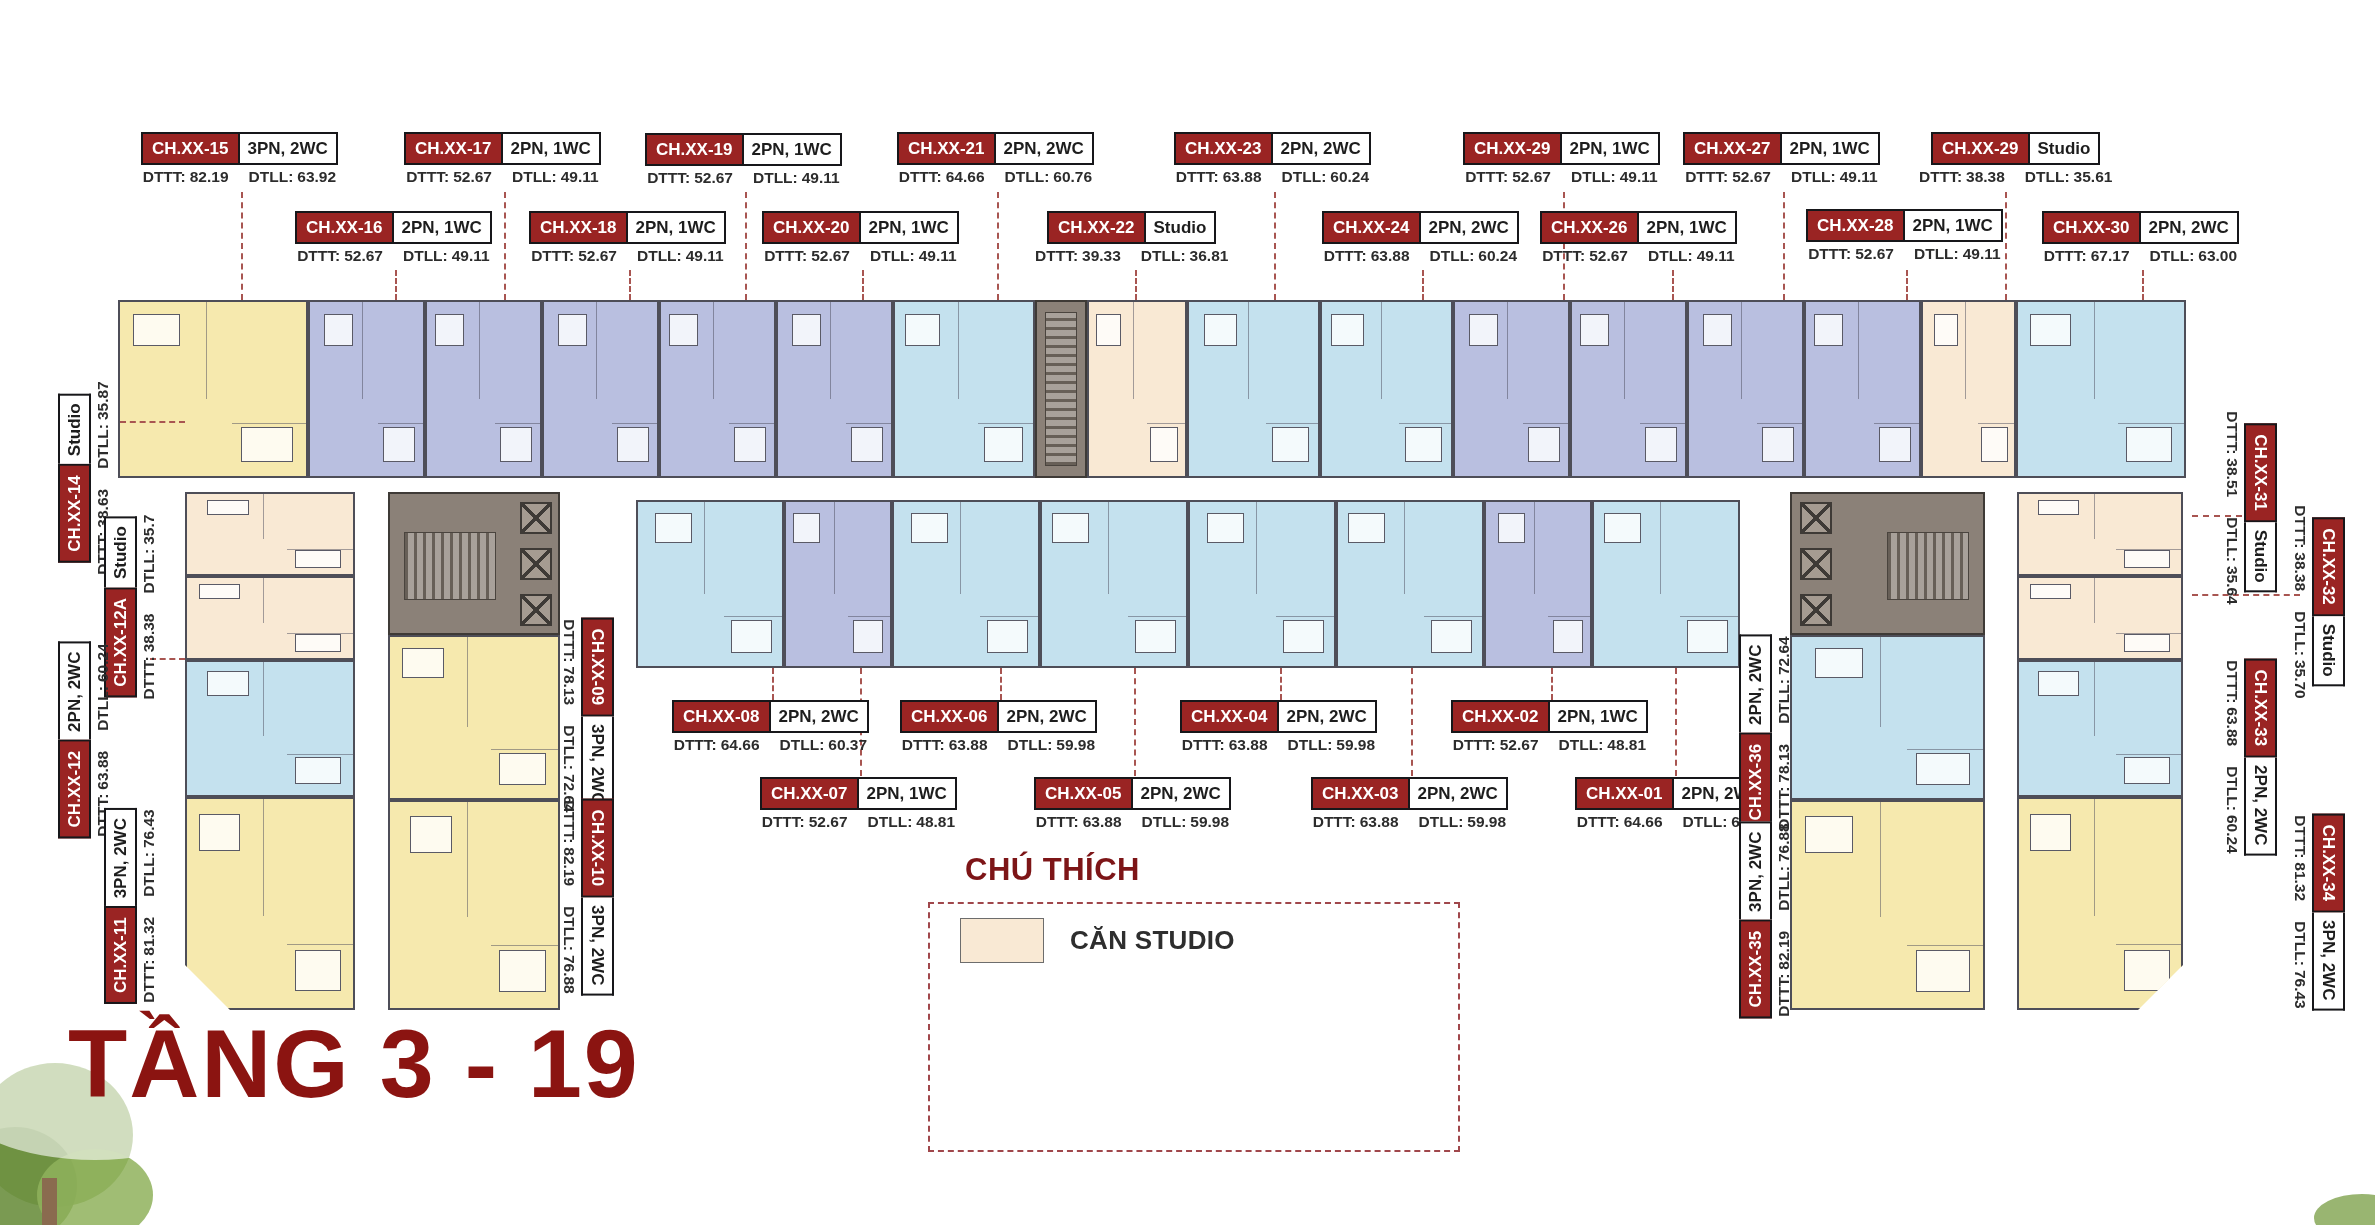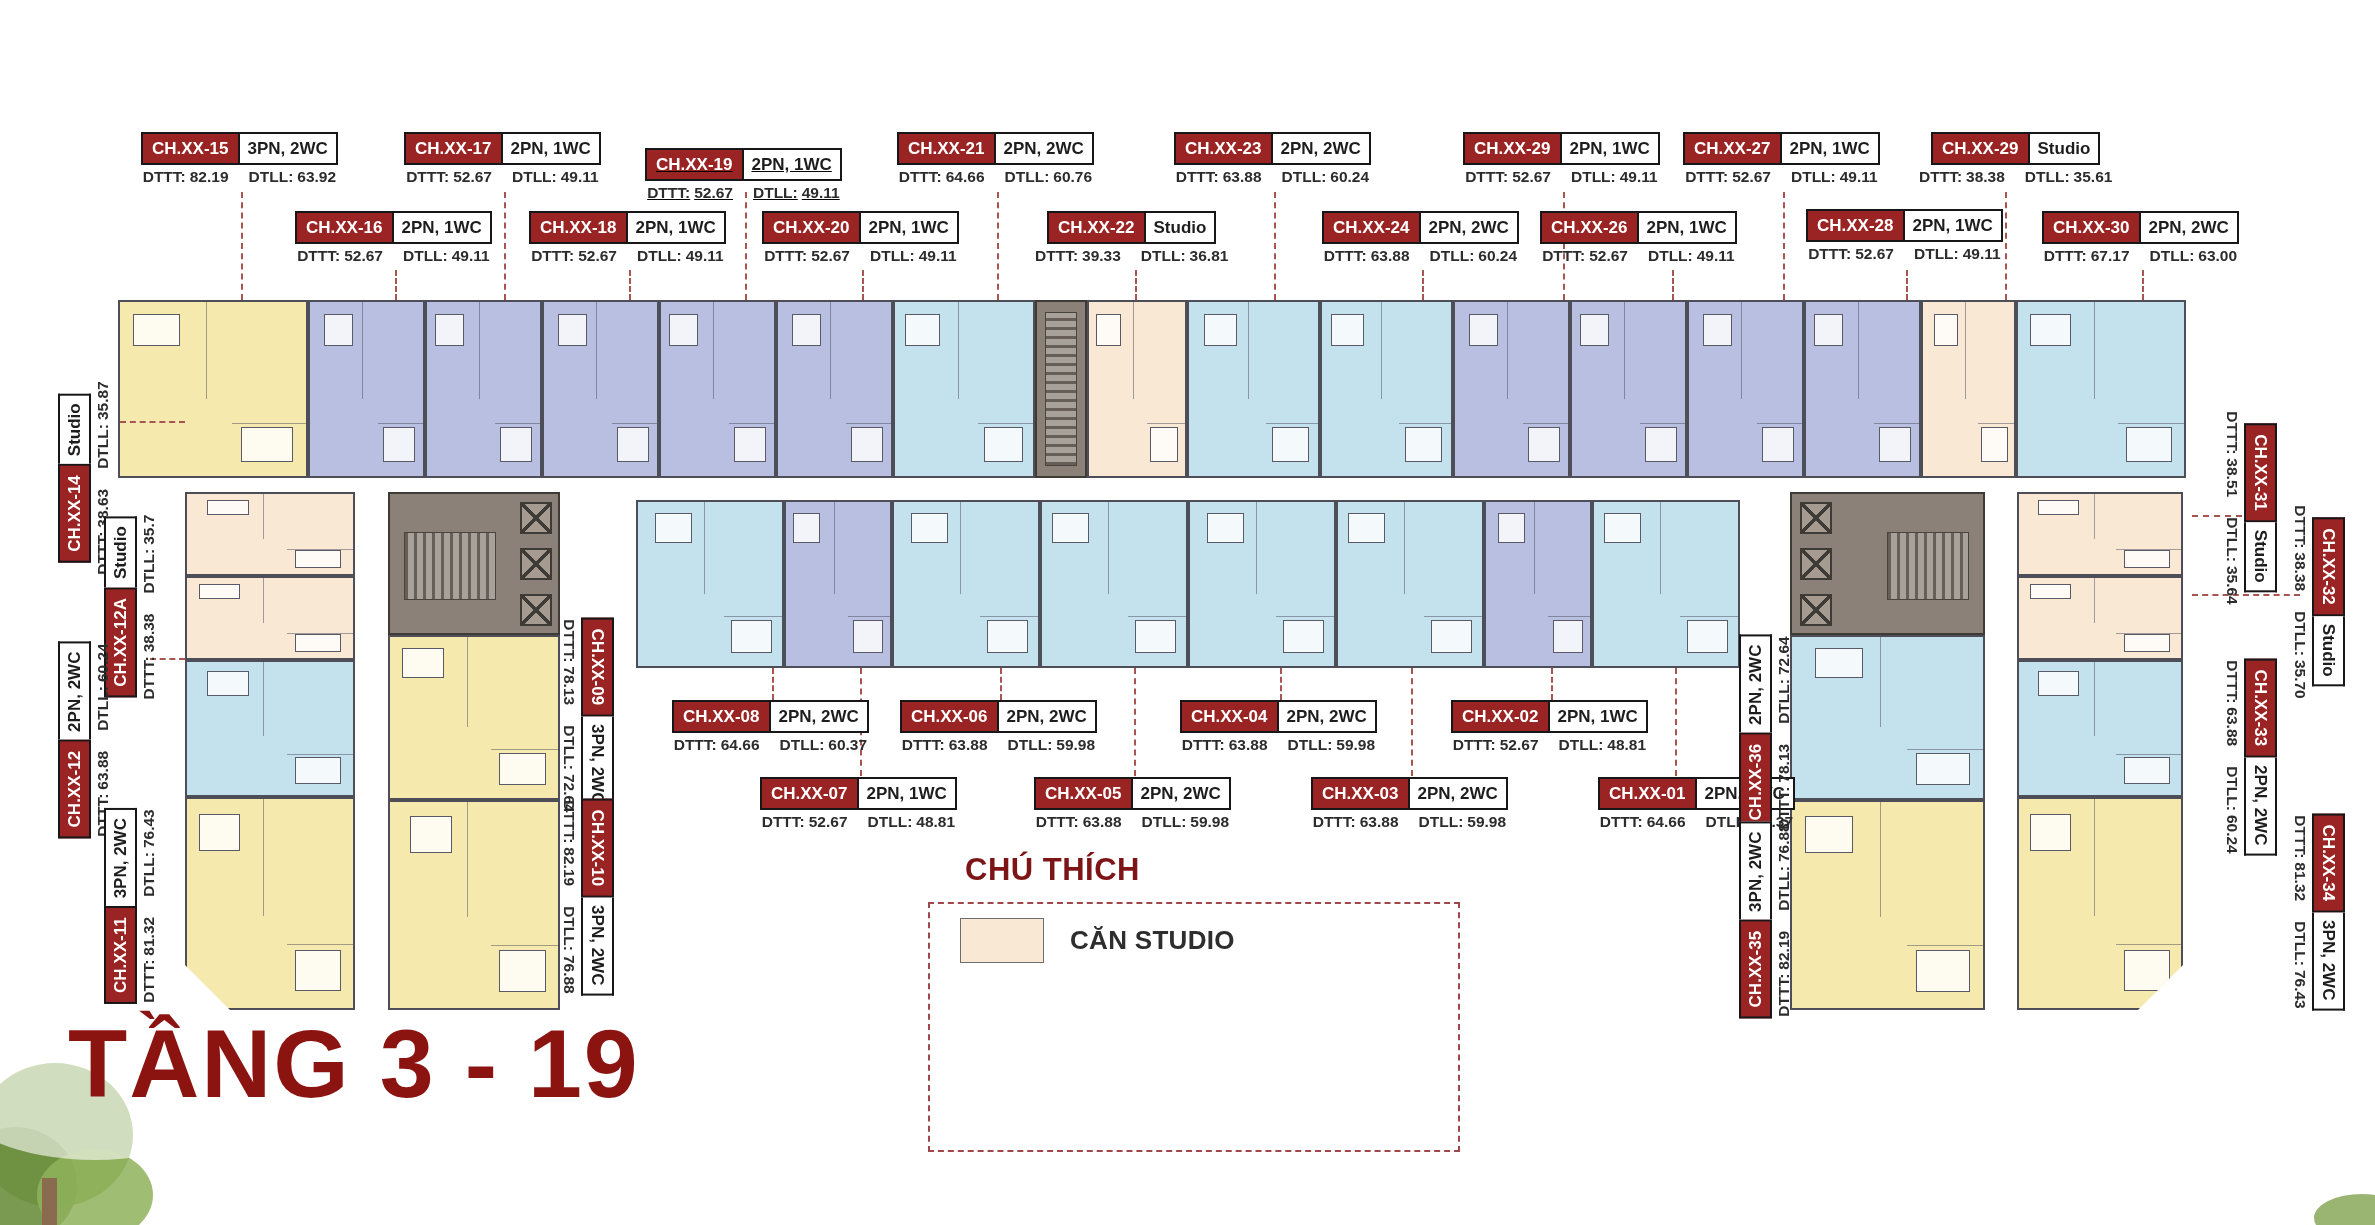--- a/index.html
+++ b/index.html
@@ -346,21 +346,21 @@
 <div class="ulabel" style="left: 404px; top: 132px;">
     <div class="lrow">
       <span class="badge">CH.XX-17</span>
       <span class="typebox">2PN, 1WC</span>
     </div>
     <div class="kvrow">
       <span class="kv"><span>DTTT:</span><span>52.67</span></span>
       <span class="kv"><span>DTLL:</span><span>49.11</span></span>
     </div>
   </div>
-<div class="ulabel" style="left: 645px; top: 148px; text-decoration: underline;">
+<div class="ulabel" style="left: 645px; top: 133px;">
     <div class="lrow">
       <span class="badge">CH.XX-19</span>
       <span class="typebox">2PN, 1WC</span>
     </div>
     <div class="kvrow">
       <span class="kv"><span>DTTT:</span><span>52.67</span></span>
       <span class="kv"><span>DTLL:</span><span>49.11</span></span>
     </div>
   </div>
 <div class="ulabel" style="left: 897px; top: 132px;">
@@ -556,21 +556,21 @@
 <div class="ulabel" style="left: 1311px; top: 777px;">
     <div class="lrow">
       <span class="badge">CH.XX-03</span>
       <span class="typebox">2PN, 2WC</span>
     </div>
     <div class="kvrow">
       <span class="kv"><span>DTTT:</span><span>63.88</span></span>
       <span class="kv"><span>DTLL:</span><span>59.98</span></span>
     </div>
   </div>
-<div class="ulabel" style="left: 1575px; top: 777px; margin-left: 23px;">
+<div class="ulabel" style="left: 1575px; top: 777px;">
     <div class="lrow">
       <span class="badge">CH.XX-01</span>
       <span class="typebox">2PN, 2WC</span>
     </div>
     <div class="kvrow">
       <span class="kv"><span>DTTT:</span><span>64.66</span></span>
       <span class="kv"><span>DTLL:</span><span>60.37</span></span>
     </div>
   </div>
 <div class="vwrap" style="left: 85px; top: 478px; transform: translate(-50%, -50%) rotate(-90deg);">

